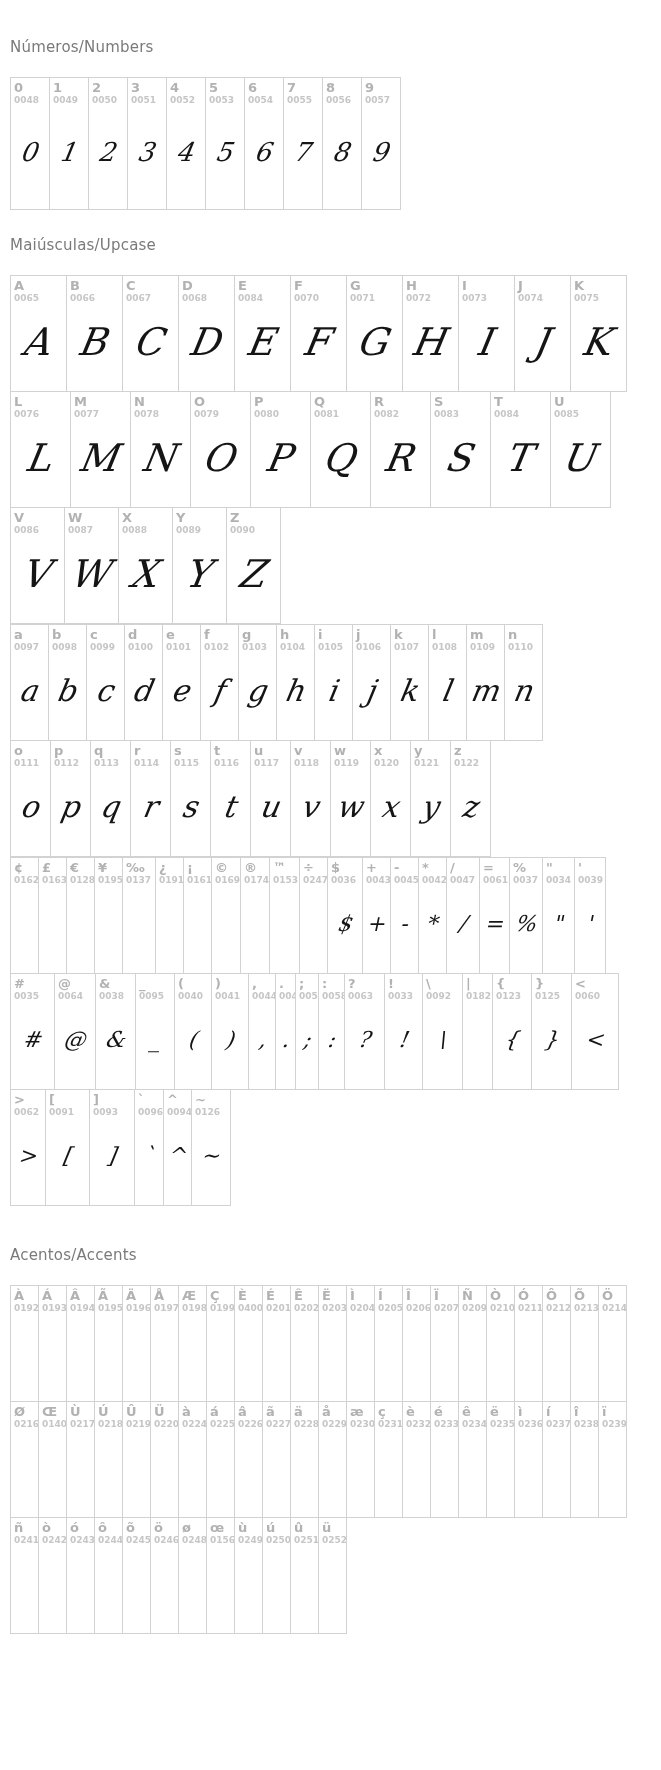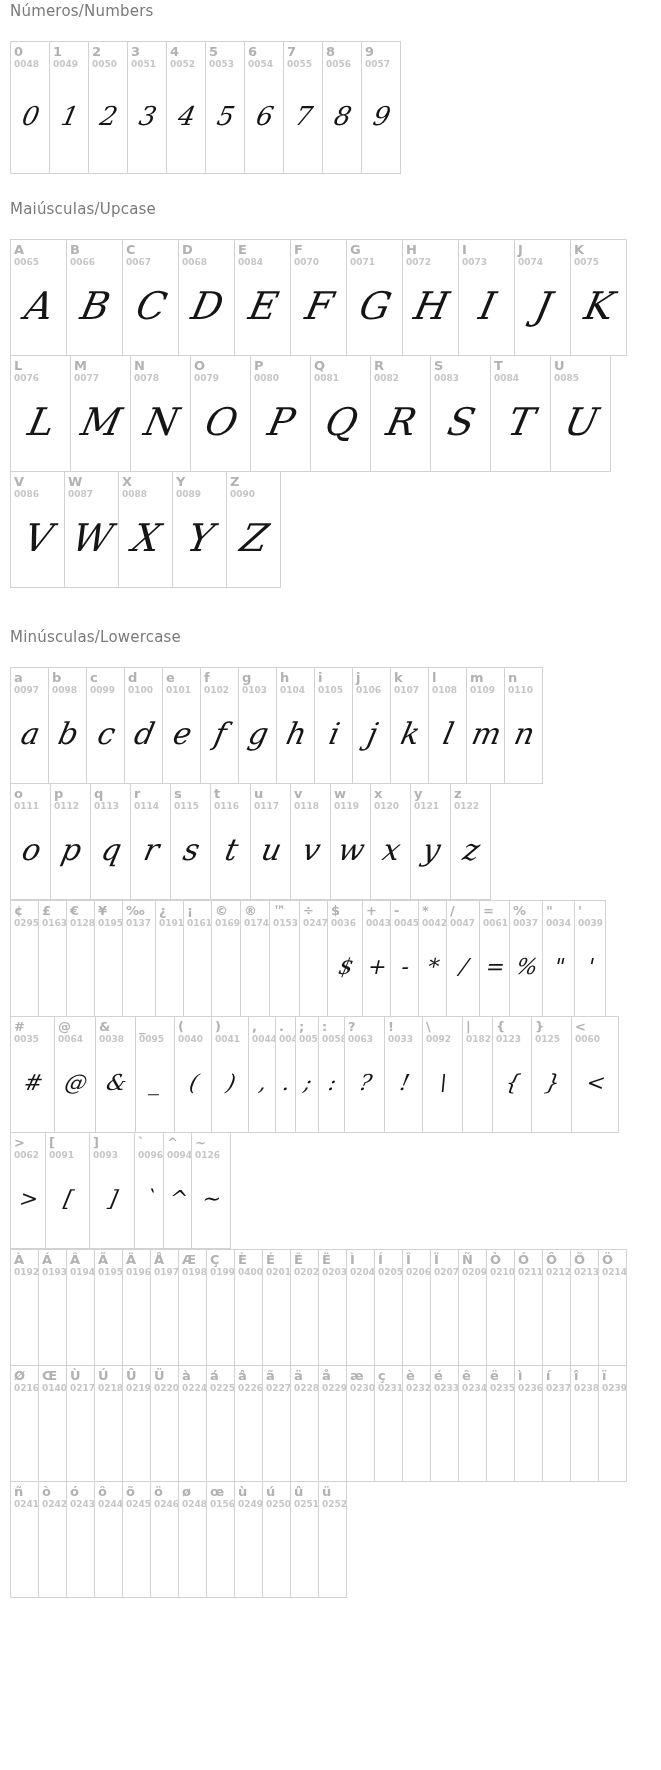--- a/index.html
+++ b/index.html
@@ -10,21 +10,21 @@
     --glyph-color:#151515;
     --bg:#ffffff;
   }
   *{box-sizing:border-box;}
   html,body{margin:0;padding:0;}
   body{
     width:661px;height:1770px;overflow:hidden;
     background:var(--bg);
     font-family:"DejaVu Sans", "Liberation Sans", sans-serif;
   }
-  .container{padding:2px 0 0 10px;}
+  .container{padding:2px 0 0 10px;margin-top:36px;}
   .section-title{
     font-size:15px;font-weight:400;color:var(--heading-color);
     margin:40px 0 21px 0;line-height:18px;letter-spacing:.2px;
   }
   .sec-numbers .section-title{margin-top:0;}
   .sec-uppercase .section-title{margin-top:26px;}
   .rows{display:block;}
   .row{display:flex;}
   .row + .row{margin-top:-1px;}
   .cell{
@@ -328,21 +328,20 @@
               <div class="ch">Z</div>
               <div class="code">0090</div>
             </div>
             <div class="glyph">Z</div>
           </div>
         </div>
       </div>
   </section>
 
   <section class="sec sec-lowercase">
-    <h2 class="section-title">Minúsculas/Lowercase</h2>
     <div class="rows">
         <div class="row">
           <div class="cell" style="width: 39px;">
             <div class="cell-head">
               <div class="ch">a</div>
               <div class="code">0097</div>
             </div>
             <div class="glyph">a</div>
           </div>
           <div class="cell" style="width: 39px;">
@@ -525,21 +524,21 @@
         </div>
       </div>
   </section>
 
   <section class="sec sec-symbols">
     <div class="rows">
         <div class="row">
           <div class="cell" style="width: 29px;">
             <div class="cell-head">
               <div class="ch">¢</div>
-              <div class="code">0295</div>
+              <div class="code">0162</div>
             </div>
             <div class="glyph"></div>
           </div>
           <div class="cell" style="width: 29px;">
             <div class="cell-head">
               <div class="ch">£</div>
               <div class="code">0163</div>
             </div>
             <div class="glyph"></div>
           </div>
@@ -832,20 +831,21 @@
               <div class="ch">~</div>
               <div class="code">0126</div>
             </div>
             <div class="glyph">~</div>
           </div>
         </div>
       </div>
   </section>
 
   <section class="sec sec-accents">
+    <h2 class="section-title">Acentos/Accents</h2>
     <div class="rows">
         <div class="row">
           <div class="cell" style="width: 29px;">
             <div class="cell-head">
               <div class="ch">À</div>
               <div class="code">0192</div>
             </div>
             <div class="glyph"></div>
           </div>
           <div class="cell" style="width: 29px;">

